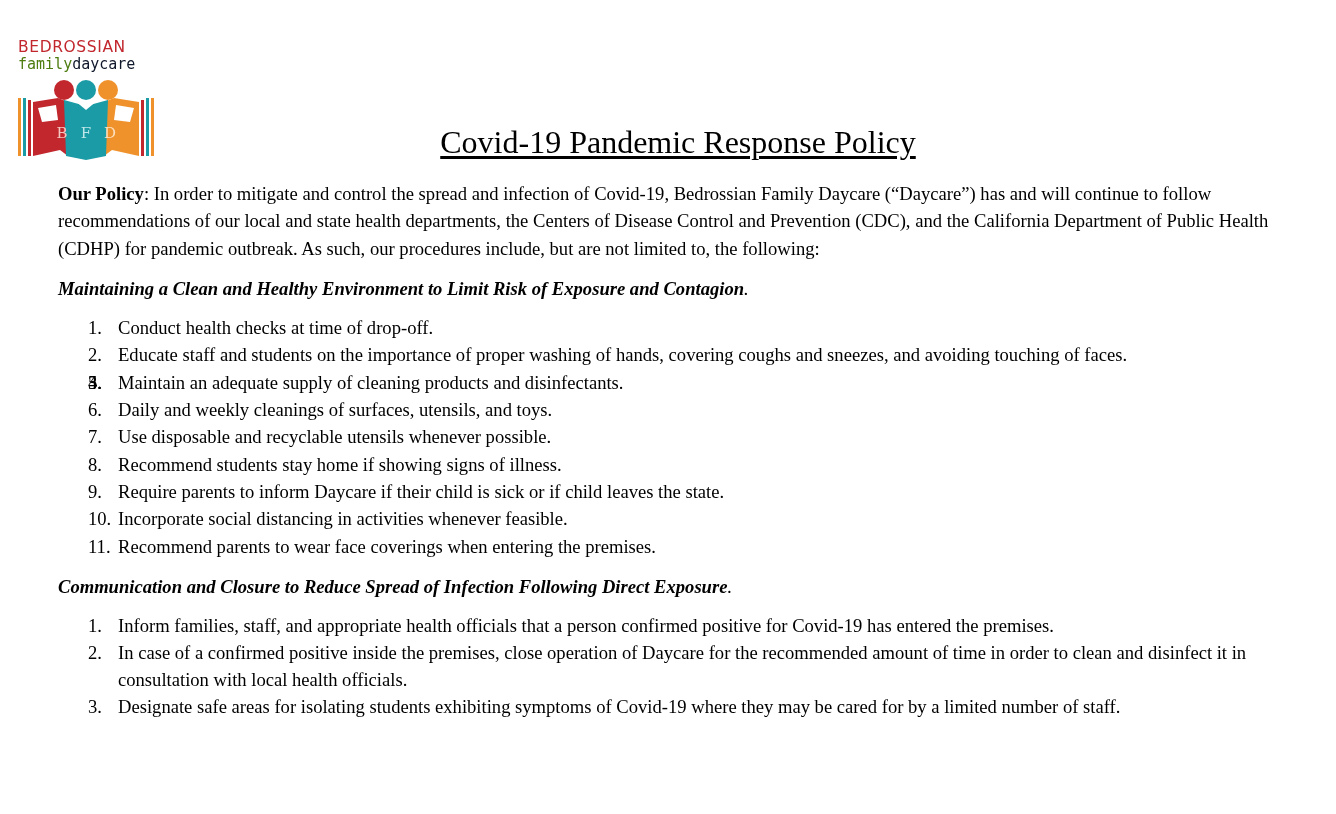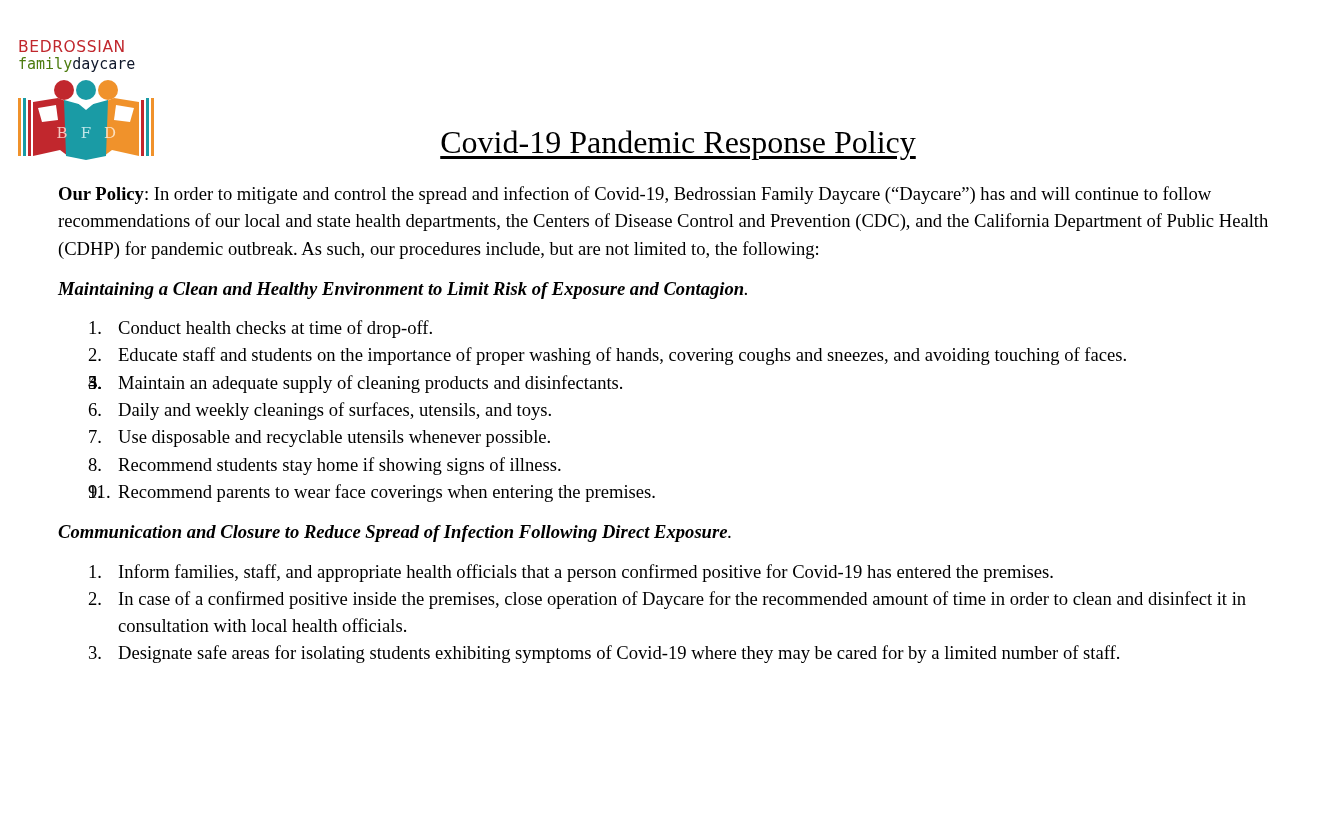--- a/index.html
+++ b/index.html
@@ -70,21 +70,22 @@
   <p class="heading"><b>Maintaining a Clean and Healthy Environment to Limit Risk of Exposure and Contagion</b><span>.</span></p>
   <ol class="list1">
     <li><span class="num">1.</span><span>Conduct health checks at time of drop-off.</span></li>
     <li><span class="num">2.</span><span>Educate staff and students on the importance of proper washing of hands, covering coughs and sneezes, and avoiding touching of faces.</span></li>
     <li><span class="num">3.</span></li>
     <li><span class="num">4.</span></li>
     <li><span class="num">5.</span><span>Maintain an adequate supply of cleaning products and disinfectants.</span></li>
     <li><span class="num">6.</span><span>Daily and weekly cleanings of surfaces, utensils, and toys.</span></li>
     <li><span class="num">7.</span><span>Use disposable and recyclable utensils whenever possible.</span></li>
     <li><span class="num">8.</span><span>Recommend students stay home if showing signs of illness.</span></li>
-    <li><span class="num">9.</span></li>
+    <li><span class="num">9.</span><span>Require parents to inform Daycare if their child is sick or if child leaves the state.</span></li>
+    <li><span class="num">10.</span><span>Incorporate social distancing in activities whenever feasible.</span></li>
     <li><span class="num">11.</span><span>Recommend parents to wear face coverings when entering the premises.</span></li>
   </ol>
 
   <p class="heading"><b>Communication and Closure to Reduce Spread of Infection Following Direct Exposure</b><span>.</span></p>
   <ol class="list2">
     <li><span class="num">1.</span><span>Inform families, staff, and appropriate health officials that a person confirmed positive for Covid-19 has entered the premises.</span></li>
     <li><span class="num">2.</span><span>In case of a confirmed positive inside the premises, close operation of Daycare for the recommended amount of time in order to clean and disinfect it in consultation with local health officials.</span></li>
     <li><span class="num">3.</span><span>Designate safe areas for isolating students exhibiting symptoms of Covid-19 where they may be cared for by a limited number of staff.</span></li>
   </ol>
 </div>

